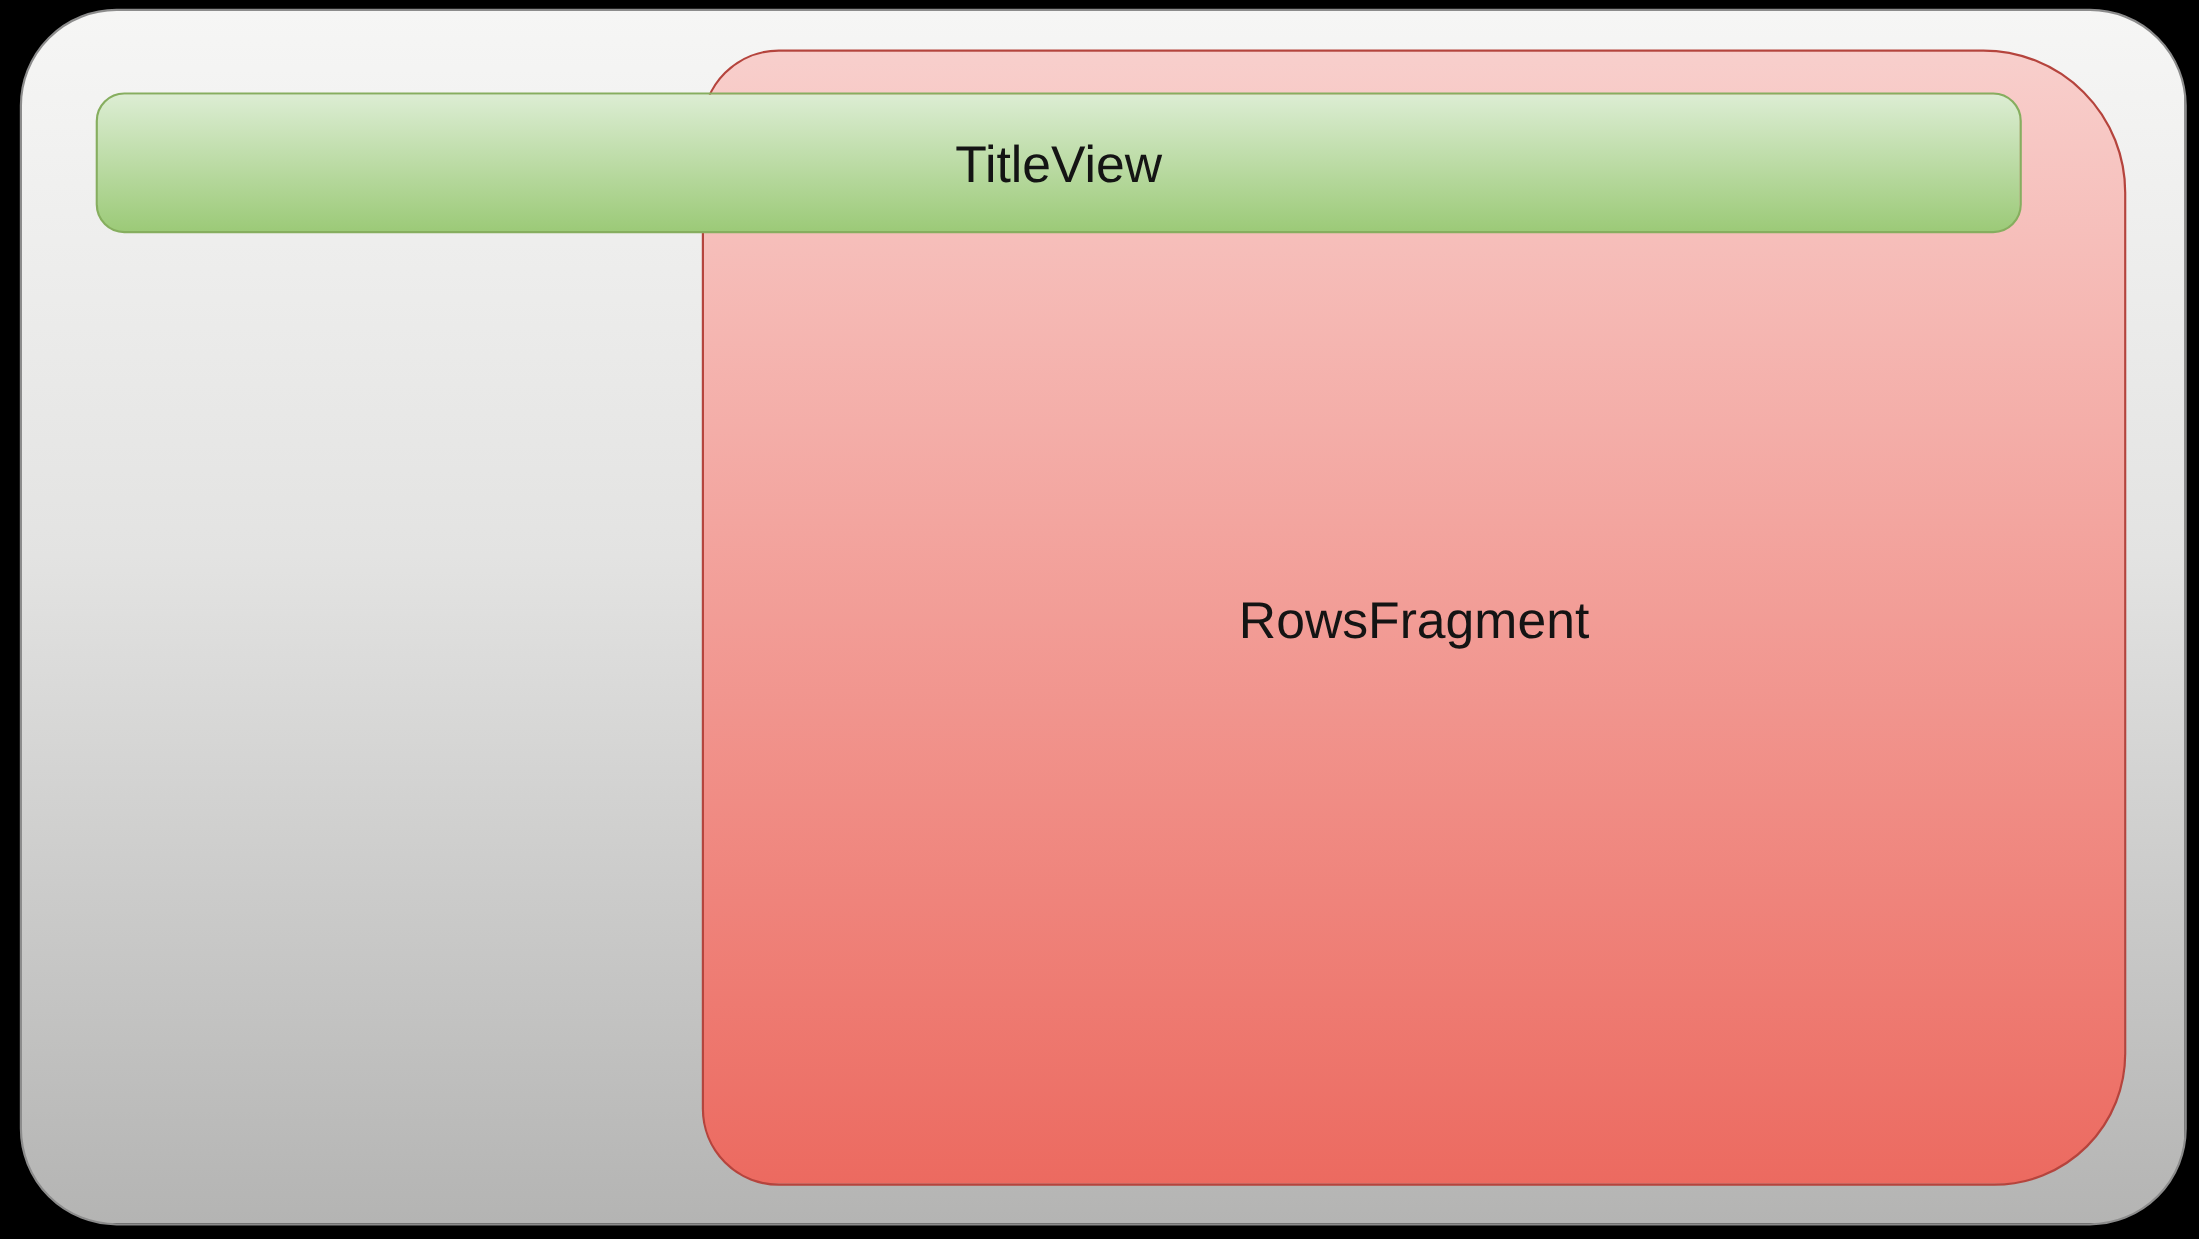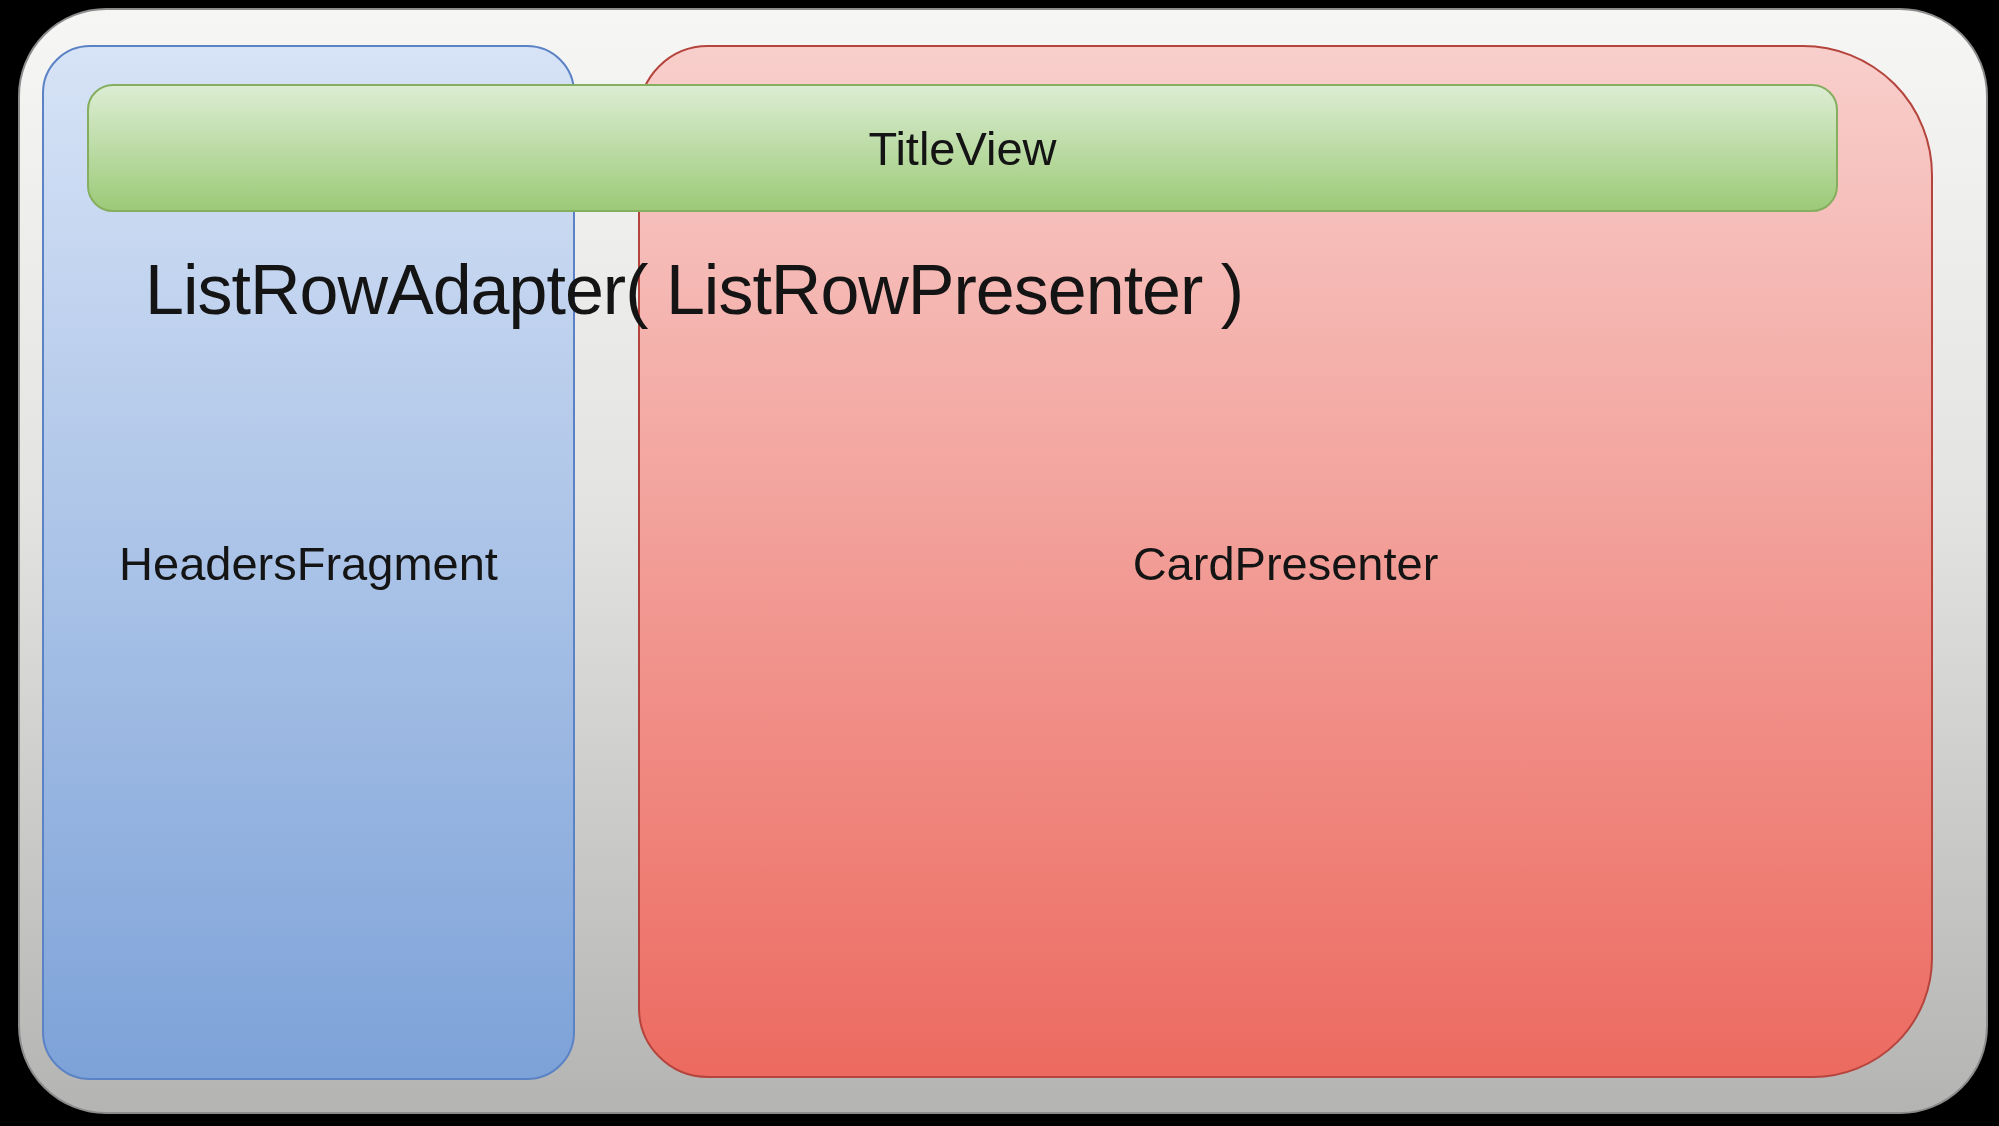--- a/index.html
+++ b/index.html
@@ -113,28 +113,24 @@
     z-index: 4;
   }
 </style>
 </head>
 <body>
 
 <div class="canvas" style="--c-background: #000000; --c-slide_top: #f6f6f5; --c-slide_bottom: #b4b4b3; --c-slide_border: #8c8c8c; --c-blue_top: #d7e3f6; --c-blue_bottom: #7da2d8; --c-blue_border: #5b82c4; --c-red_top: #f8cfcc; --c-red_bottom: #ec6a60; --c-red_border: #b5443d; --c-green_top: #dcedd3; --c-green_bottom: #9cca78; --c-green_border: #86ae5f; --c-yellow_fill: #d7f074; --c-yellow_border: #f4695f; --c-text: #141414;">
 
   <div class="slide"></div>
 
-  <div class="box blue-box">
-    <div class="fragment-label">HeadersFragment</div>
-  </div>
 
   <div class="box red-box">
-    <div class="fragment-label">CardPresenter</div>
+    <div class="fragment-label">RowsFragment</div>
   </div>
 
   <div class="green-bar">
     <span>TitleView</span>
   </div>
 
 
-  <div class="big-text top-adapter-label">ListRowAdapter( ListRowPresenter )</div>
 
 </div>
 
 </body></html>

